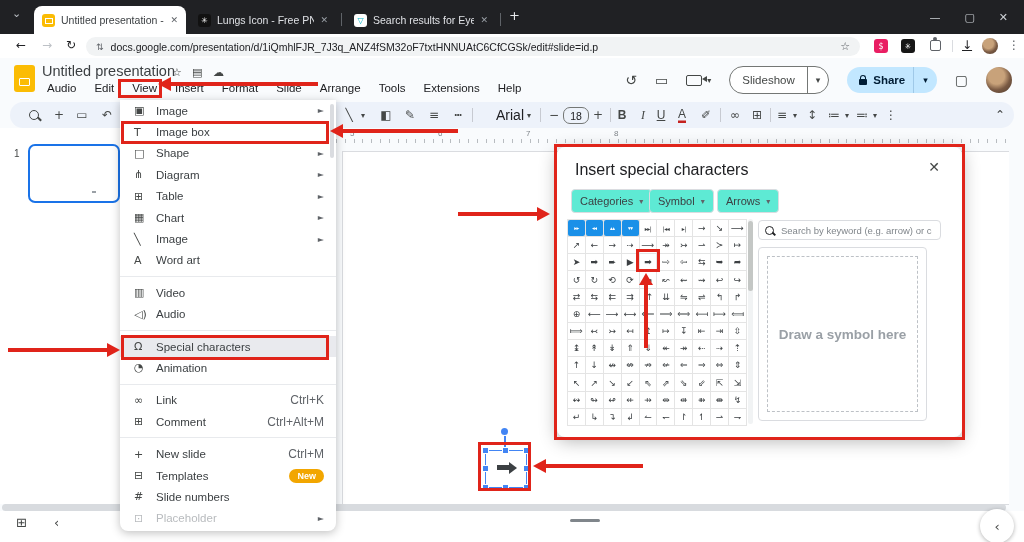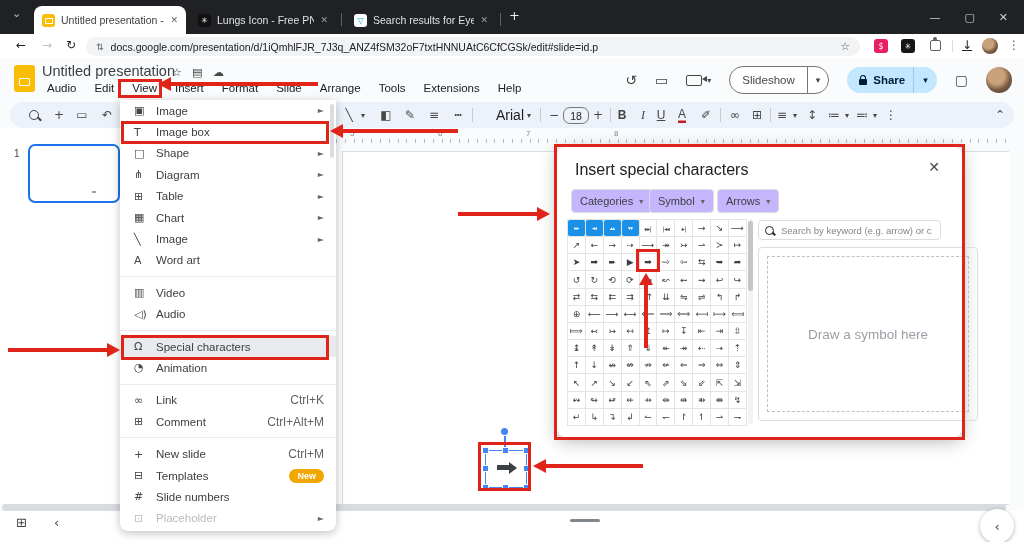--- a/index.html
+++ b/index.html
@@ -105,38 +105,38 @@
   .mi-sub{font-size:8px;color:#5f6368;margin-left:8px;}
   .mi-badge{background:#f2a600;color:#fff;font-size:9px;font-weight:bold;border-radius:99px;padding:2px 8px;}
   .menu-sep{height:11px;position:relative;}
   .menu-sep::after{content:"";position:absolute;left:0;right:0;top:5px;height:1px;background:#e8eaed;}
 
   
   #dialog{left:557px;top:147px;width:405px;height:290px;background:#fff;border-radius:8px;
           box-shadow:0 4px 18px rgba(0,0,0,.3);z-index:20;}
   #dlg-title{position:absolute;left:18px;top:14px;font-size:16px;color:#202124;}
   #dlg-close{position:absolute;right:22px;top:12px;font-size:14px;color:#444746;}
-  .dlg-dd{position:absolute;top:42px;height:22px;border:1px solid #dadce0;border-radius:4px;background:#c4b5fd;
+  .dlg-dd{position:absolute;top:42px;height:22px;border:1px solid #dadce0;border-radius:4px;background:#5eead4;
           display:flex;align-items:center;gap:6px;padding:0 8px;font-size:11px;color:#3c4043;}
   .dlg-dd .dd{font-size:8px;color:#5f6368;}
   #chargrid{position:absolute;left:10px;top:72px;width:178px;height:205px;background:#e4e4e4;border:1px solid #e4e4e4;
             display:grid;grid-template-columns:repeat(10,1fr);grid-template-rows:repeat(12,1fr);gap:1px;}
   .cell{background:#fff;display:flex;align-items:center;justify-content:center;font-size:9px;color:#3c4043;
         font-family:"DejaVu Sans",sans-serif;overflow:hidden;}
   .cell.sm{font-size:6px;letter-spacing:-0.5px;}
   .cell.blue{background:#1a90e8;color:#fff;font-size:5.5px;letter-spacing:-0.5px;border-radius:2px;}
   #gridscroll{position:absolute;left:191px;top:72px;width:5px;height:205px;background:#f1f3f4;border-radius:3px;}
   #gridthumb{position:absolute;left:191px;top:74px;width:5px;height:70px;background:#c4c7c5;border-radius:3px;}
   #dlg-search{position:absolute;left:201px;top:73px;width:183px;height:20px;border:1px solid #dadce0;border-radius:4px;
               box-sizing:border-box;display:flex;align-items:center;padding:0 6px;gap:5px;background:#fff;}
   #dlg-search input{border:none;outline:none;flex:1;font-size:9.5px;color:#202124;font-family:"Liberation Sans",sans-serif;background:transparent;}
   #dlg-search input::placeholder{color:#80868b;}
   .mag2{width:7px;height:7px;border:1.6px solid #202124;border-radius:50%;position:relative;flex:0 0 auto;}
   .mag2::after{content:"";position:absolute;left:6px;top:6px;width:4px;height:1.6px;background:#202124;transform:rotate(45deg);}
-  #drawpanel{position:absolute;left:201px;top:100px;width:220px;height:174px;border:1px solid #dadce0;border-radius:4px;box-sizing:border-box;}
+  #drawpanel{position:absolute;left:201px;top:100px;width:169px;height:174px;border:1px solid #dadce0;border-radius:4px;box-sizing:border-box;font-weight:bold;}
   #drawdash{position:absolute;left:8px;top:8px;right:8px;bottom:8px;border:1px dashed #bdc1c6;
             display:flex;align-items:center;justify-content:center;}
   #drawhint{font-size:13.5px;color:#9aa0a6;}
 
   
   .ann{z-index:60;pointer-events:none;}
   .ann-box{border:3px solid var(--red);box-sizing:border-box;}
   .ann-line{background:var(--red);height:4px;}
   .ann-vline{background:var(--red);width:4px;}
   .head-left::before{content:"";position:absolute;left:-12px;top:-5px;border-right:13px solid var(--red);

